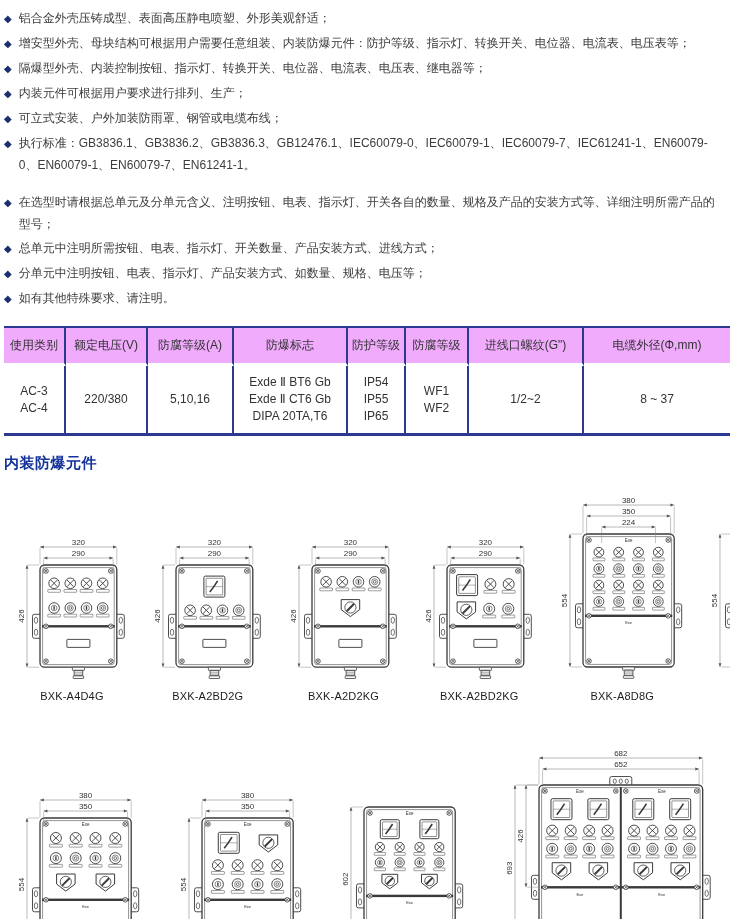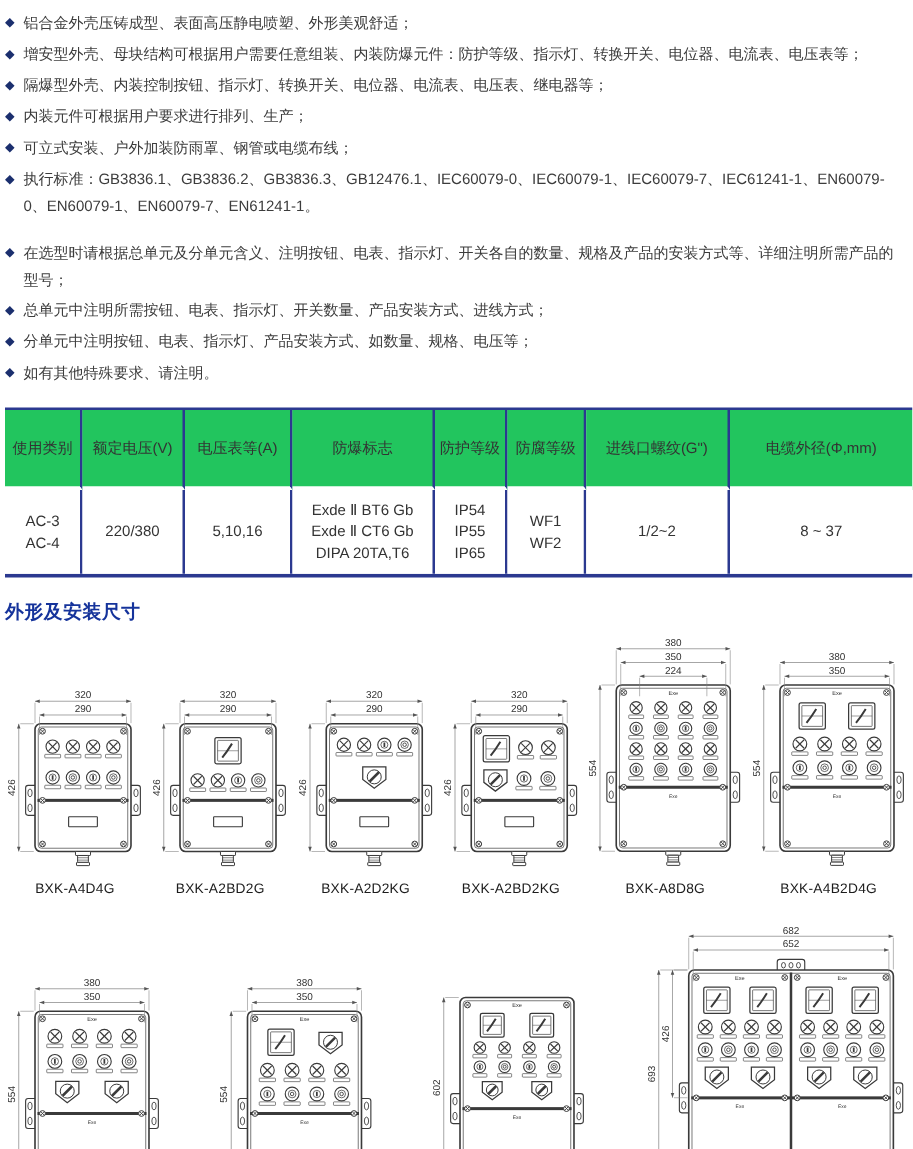--- a/index.html
+++ b/index.html
@@ -21,37 +21,37 @@
   .blist .marker{color:#1b2f6e;font-size:10px;line-height:2.2;margin-right:7px;flex:0 0 auto;}
   .blist .btxt{flex:1 1 auto;}
 
   .spec-table{
     width:100%; table-layout:fixed;
     border-collapse:separate; border-spacing:0;
     border-top:2px solid #2b3990; border-bottom:3px solid #2b3990;
     margin:2px 0 18px 0;
   }
   .spec-table th{
-    background:#22c55e; font-weight:normal; font-size:12px; color:#333;
-    padding:22px 2px; text-align:center;
+    background:#f0abfc; font-weight:normal; font-size:12px; color:#333;
+    padding:9px 2px; text-align:center;
     border-right:2px solid #2b3990; border-bottom:3px solid #ffffff;
   }
   .spec-table td{
     background:#fff; font-size:12px; color:#333; text-align:center;
     padding:8px 2px; line-height:1.4; white-space:pre-line;
     border-right:2px solid #2b3990;
   }
   .spec-table th:last-child,.spec-table td:last-child{border-right:none;}
 
   .drawings-row{
     display:flex; justify-content:space-between; align-items:flex-end;
     margin:10px 0 6px 0;
   }
   .drawings-row + .drawings-row{margin-top:22px;}
-  figure.drawing{margin:0;text-align:center;}
+  figure.drawing{margin:12px;text-align:center;}
   figure.drawing figcaption{
     font-size:11px;color:#1c1c1c;margin-top:3px;letter-spacing:0.2px;
   }
 </style>
 </head>
 <body>
 
 <section>
   <ul class="blist">
     <li>
@@ -111,21 +111,21 @@
         <col style="width:114px">
       <col style="width:58px">
         <col style="width:63px">
         <col style="width:115px">
         <col style="width:146px">
     </colgroup>
     <thead>
       <tr>
         <th>使用类别</th>
         <th>额定电压(V)</th>
-        <th>电压表等(A)</th>
+        <th>防腐等级(A)</th>
         <th>防爆标志</th>
         <th>防护等级</th>
         <th>防腐等级</th>
         <th>进线口螺纹(G")</th>
         <th>电缆外径(Φ,mm)</th>
       </tr>
     </thead>
     <tbody>
       <tr>
         <td>AC-3
@@ -141,21 +141,21 @@
         <td>WF1
 WF2</td>
         <td>1/2~2</td>
         <td>8 ~ 37</td>
       </tr>
     </tbody>
   </table>
 </section>
 
 <section>
-  <h2 class="sec-title">外形及安装尺寸</h2>
+  <h2 class="sec-title">内装防爆元件</h2>
   <div class="drawings-row" id="drow1">
       <figure class="drawing"><svg viewBox="0 0 111.8 146.2" width="111.8" height="146.2" font-family="Liberation Sans, DejaVu Sans, sans-serif">
           <rect x="16.5" y="77.3" width="10.5" height="24" rx="2" fill="#fff" stroke="#3a3a3a" stroke-width="0.9"></rect>
           <ellipse cx="20" cy="83.3" rx="1.7" ry="3.1" fill="none" stroke="#3a3a3a" stroke-width="0.7"></ellipse>
           <ellipse cx="20" cy="95.3" rx="1.7" ry="3.1" fill="none" stroke="#3a3a3a" stroke-width="0.7"></ellipse>
           <rect x="97.8" y="77.3" width="10.5" height="24" rx="2" fill="#fff" stroke="#3a3a3a" stroke-width="0.9"></rect>
           <ellipse cx="104.8" cy="83.3" rx="1.7" ry="3.1" fill="none" stroke="#3a3a3a" stroke-width="0.7"></ellipse>
           <ellipse cx="104.8" cy="95.3" rx="1.7" ry="3.1" fill="none" stroke="#3a3a3a" stroke-width="0.7"></ellipse>
           <rect x="24" y="28" width="76.8" height="102.2" rx="4.5" fill="#fff" stroke="#3a3a3a" stroke-width="1.3"></rect>
           <rect x="26.6" y="30.6" width="71.6" height="97" rx="2.5" fill="none" stroke="#3a3a3a" stroke-width="0.55"></rect>

